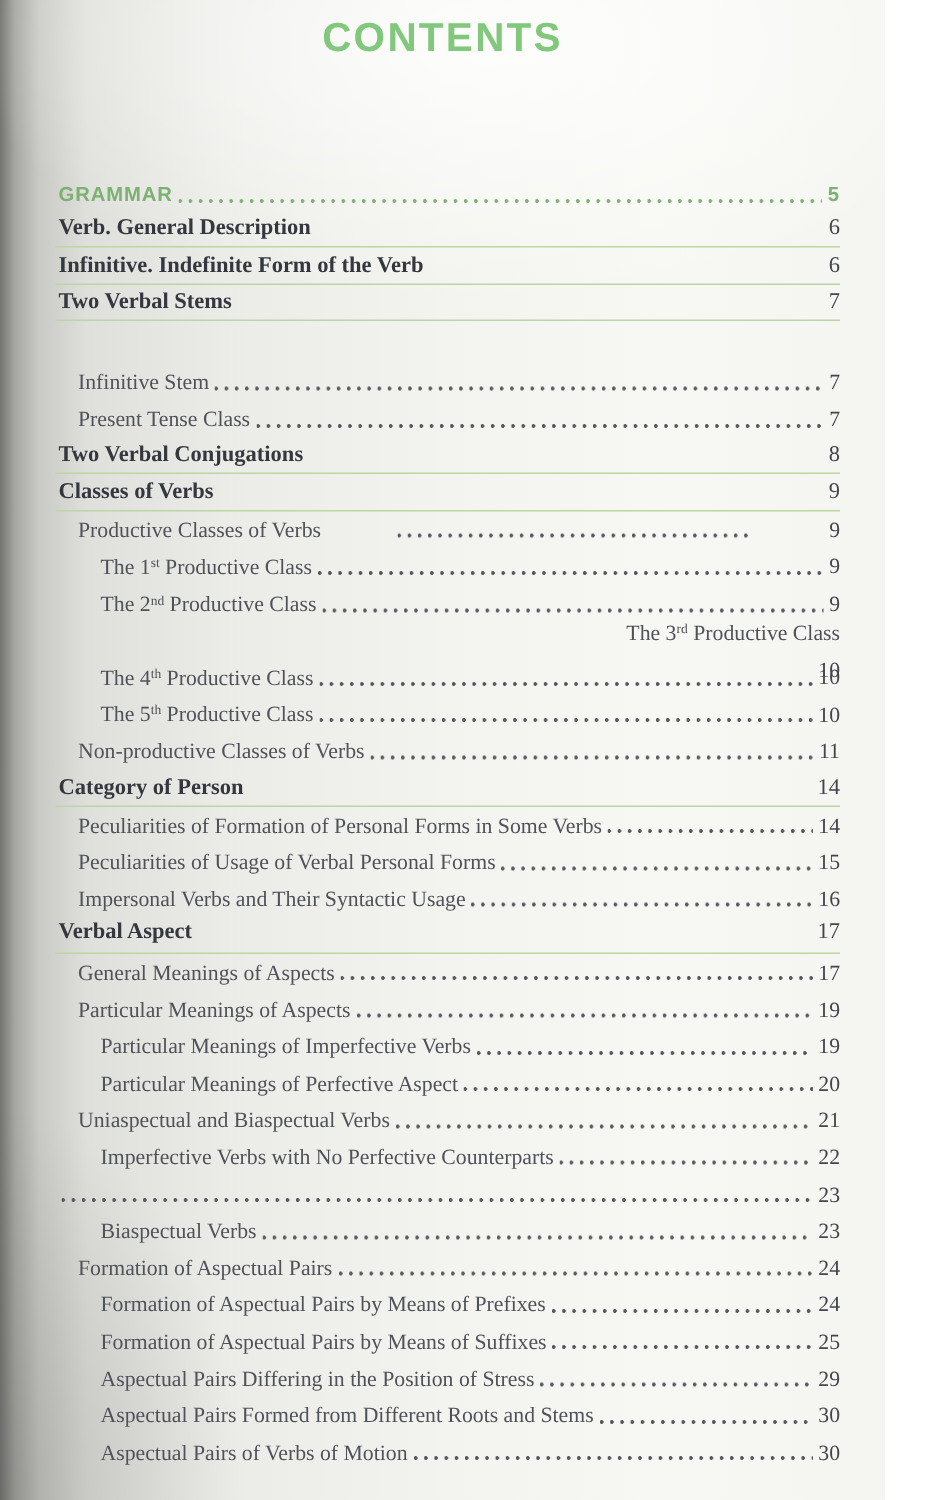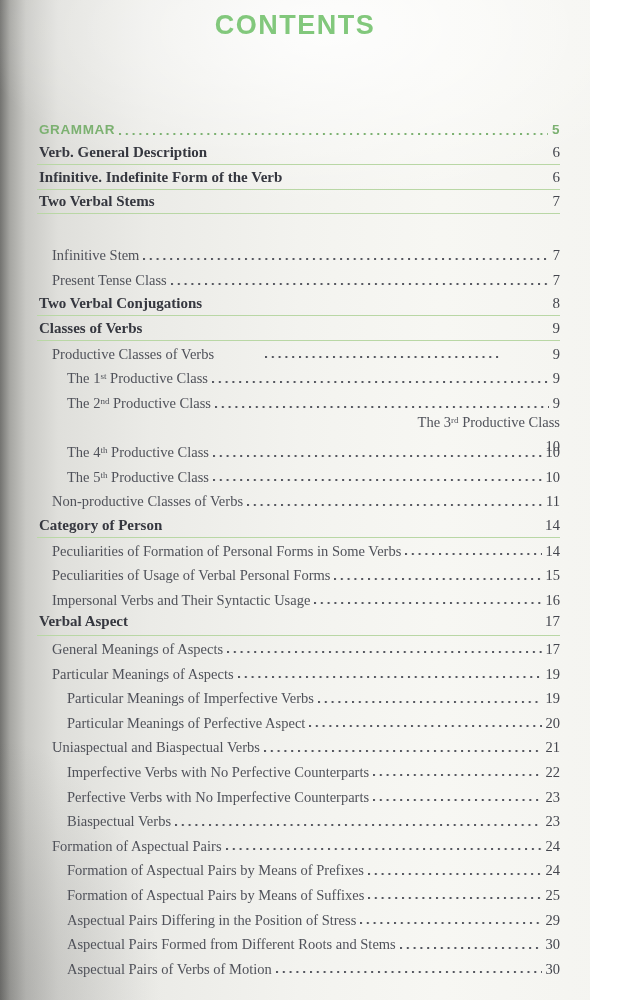--- a/index.html
+++ b/index.html
@@ -186,21 +186,20 @@
         <span class="label">Uniaspectual and Biaspectual Verbs</span>
         <span class="leader" style="color: rgb(85, 87, 95);"></span>
         <span class="page" style="color: rgb(68, 70, 78);">21</span>
       </div>
       <div class="row sub2" style="color: rgb(80, 82, 90);">
         <span class="label">Imperfective Verbs with No Perfective Counterparts</span>
         <span class="leader" style="color: rgb(85, 87, 95);"></span>
         <span class="page" style="color: rgb(68, 70, 78);">22</span>
       </div>
       <div class="row sub2" style="color: rgb(80, 82, 90);">
-        <span class="label">Perfective Verbs with No Imperfective Counterparts</span>
         <span class="leader" style="color: rgb(85, 87, 95);"></span>
         <span class="page" style="color: rgb(68, 70, 78);">23</span>
       </div>
       <div class="row sub2" style="color: rgb(80, 82, 90);">
         <span class="label">Biaspectual Verbs</span>
         <span class="leader" style="color: rgb(85, 87, 95);"></span>
         <span class="page" style="color: rgb(68, 70, 78);">23</span>
       </div>
       <div class="row sub1" style="color: rgb(80, 82, 90);">
         <span class="label">Formation of Aspectual Pairs</span>

